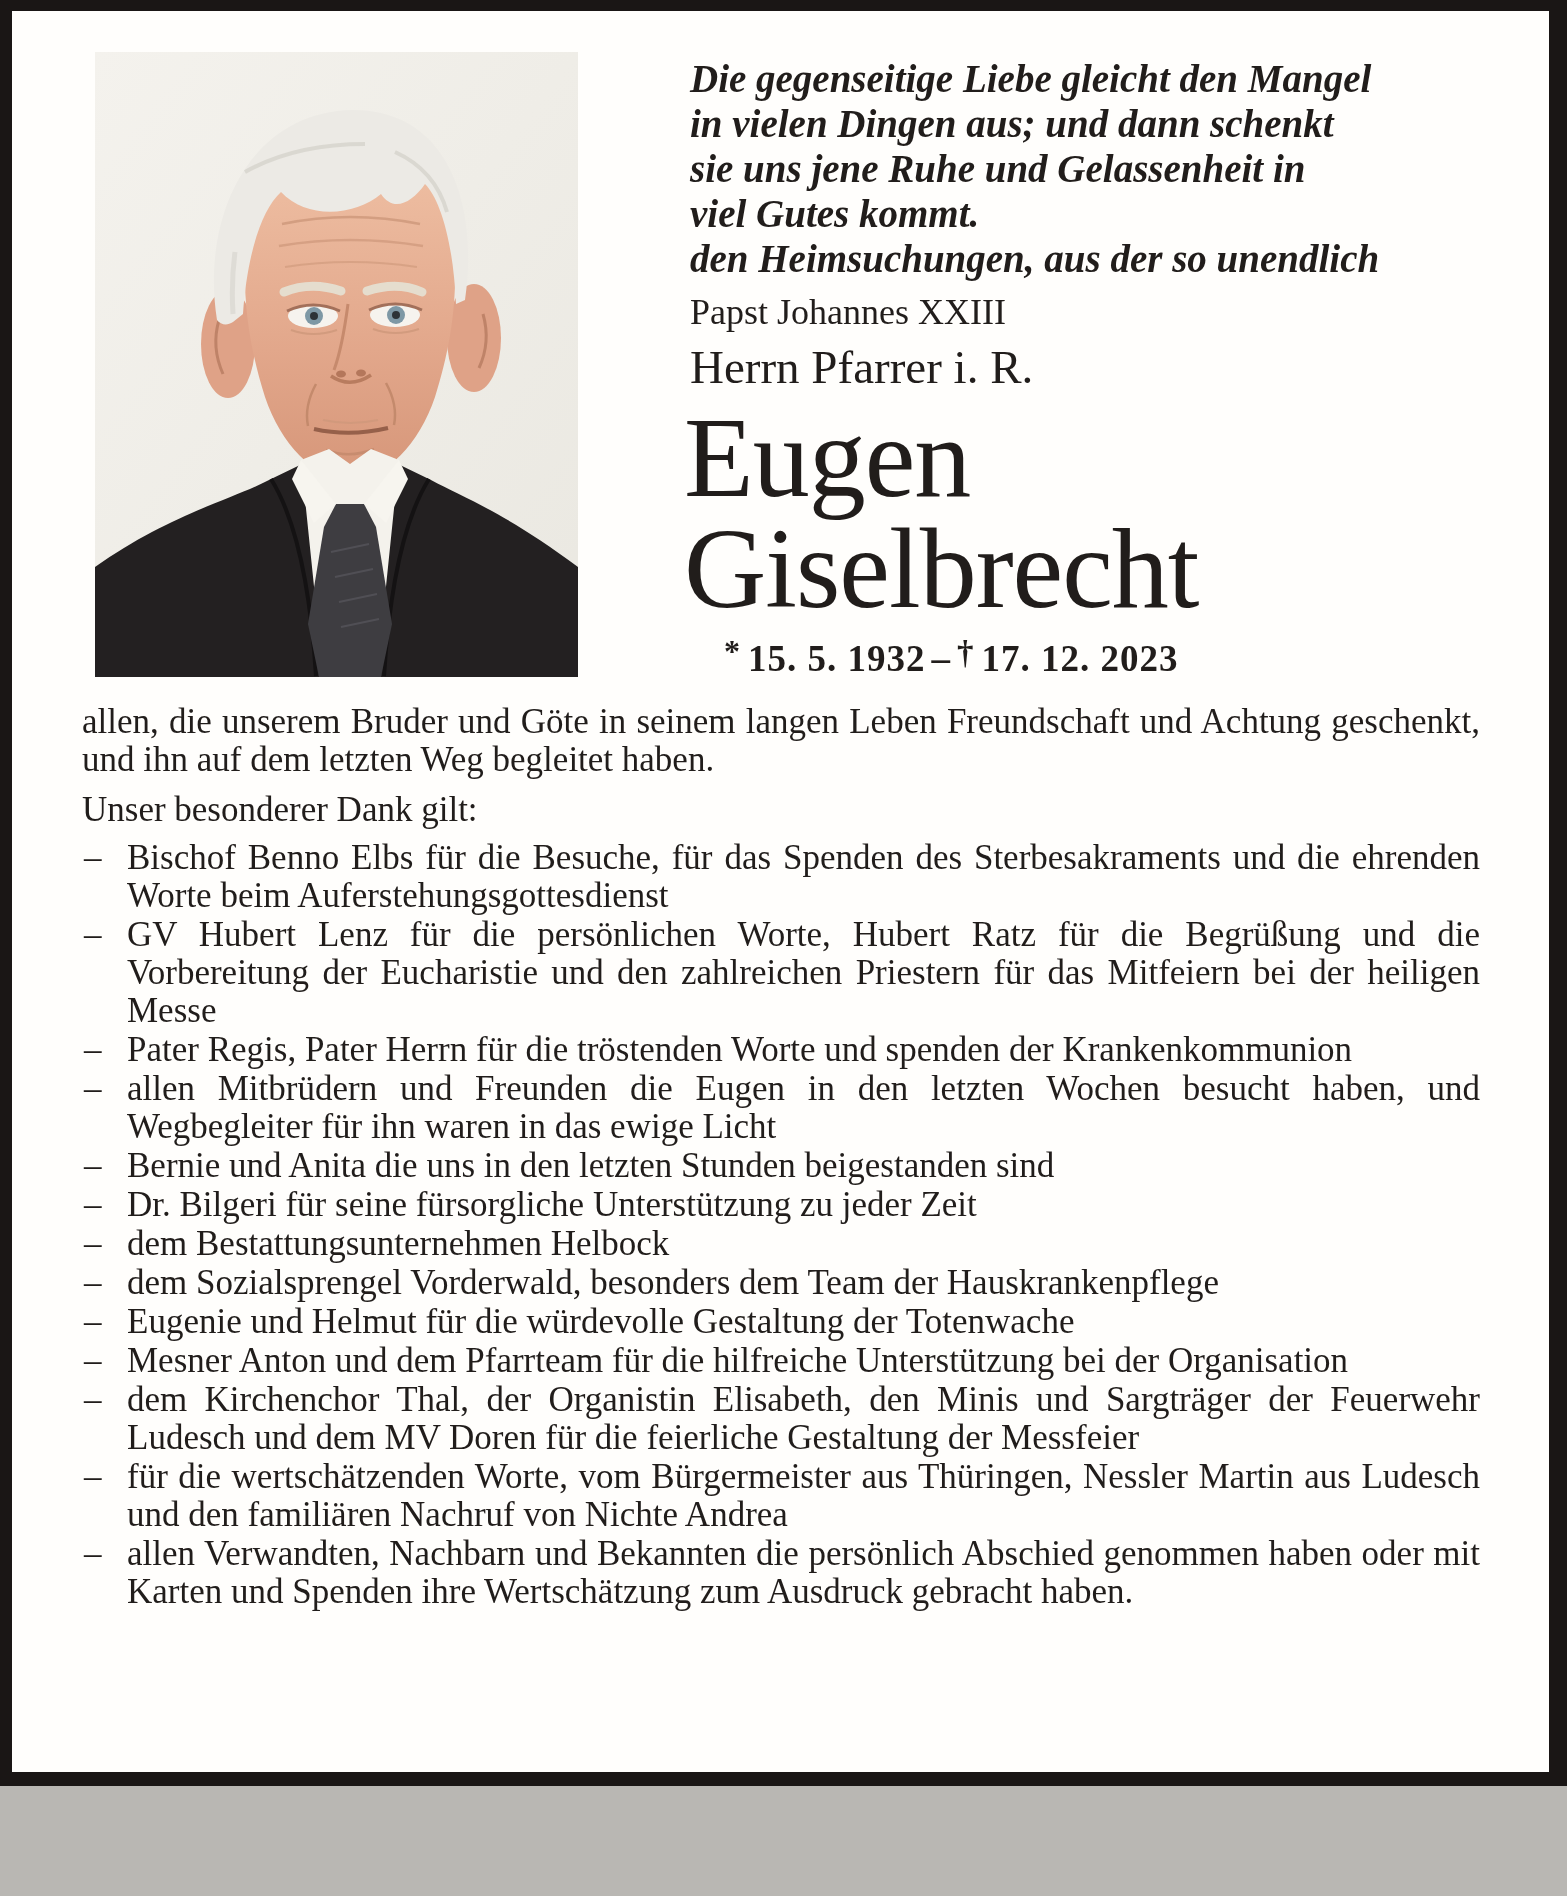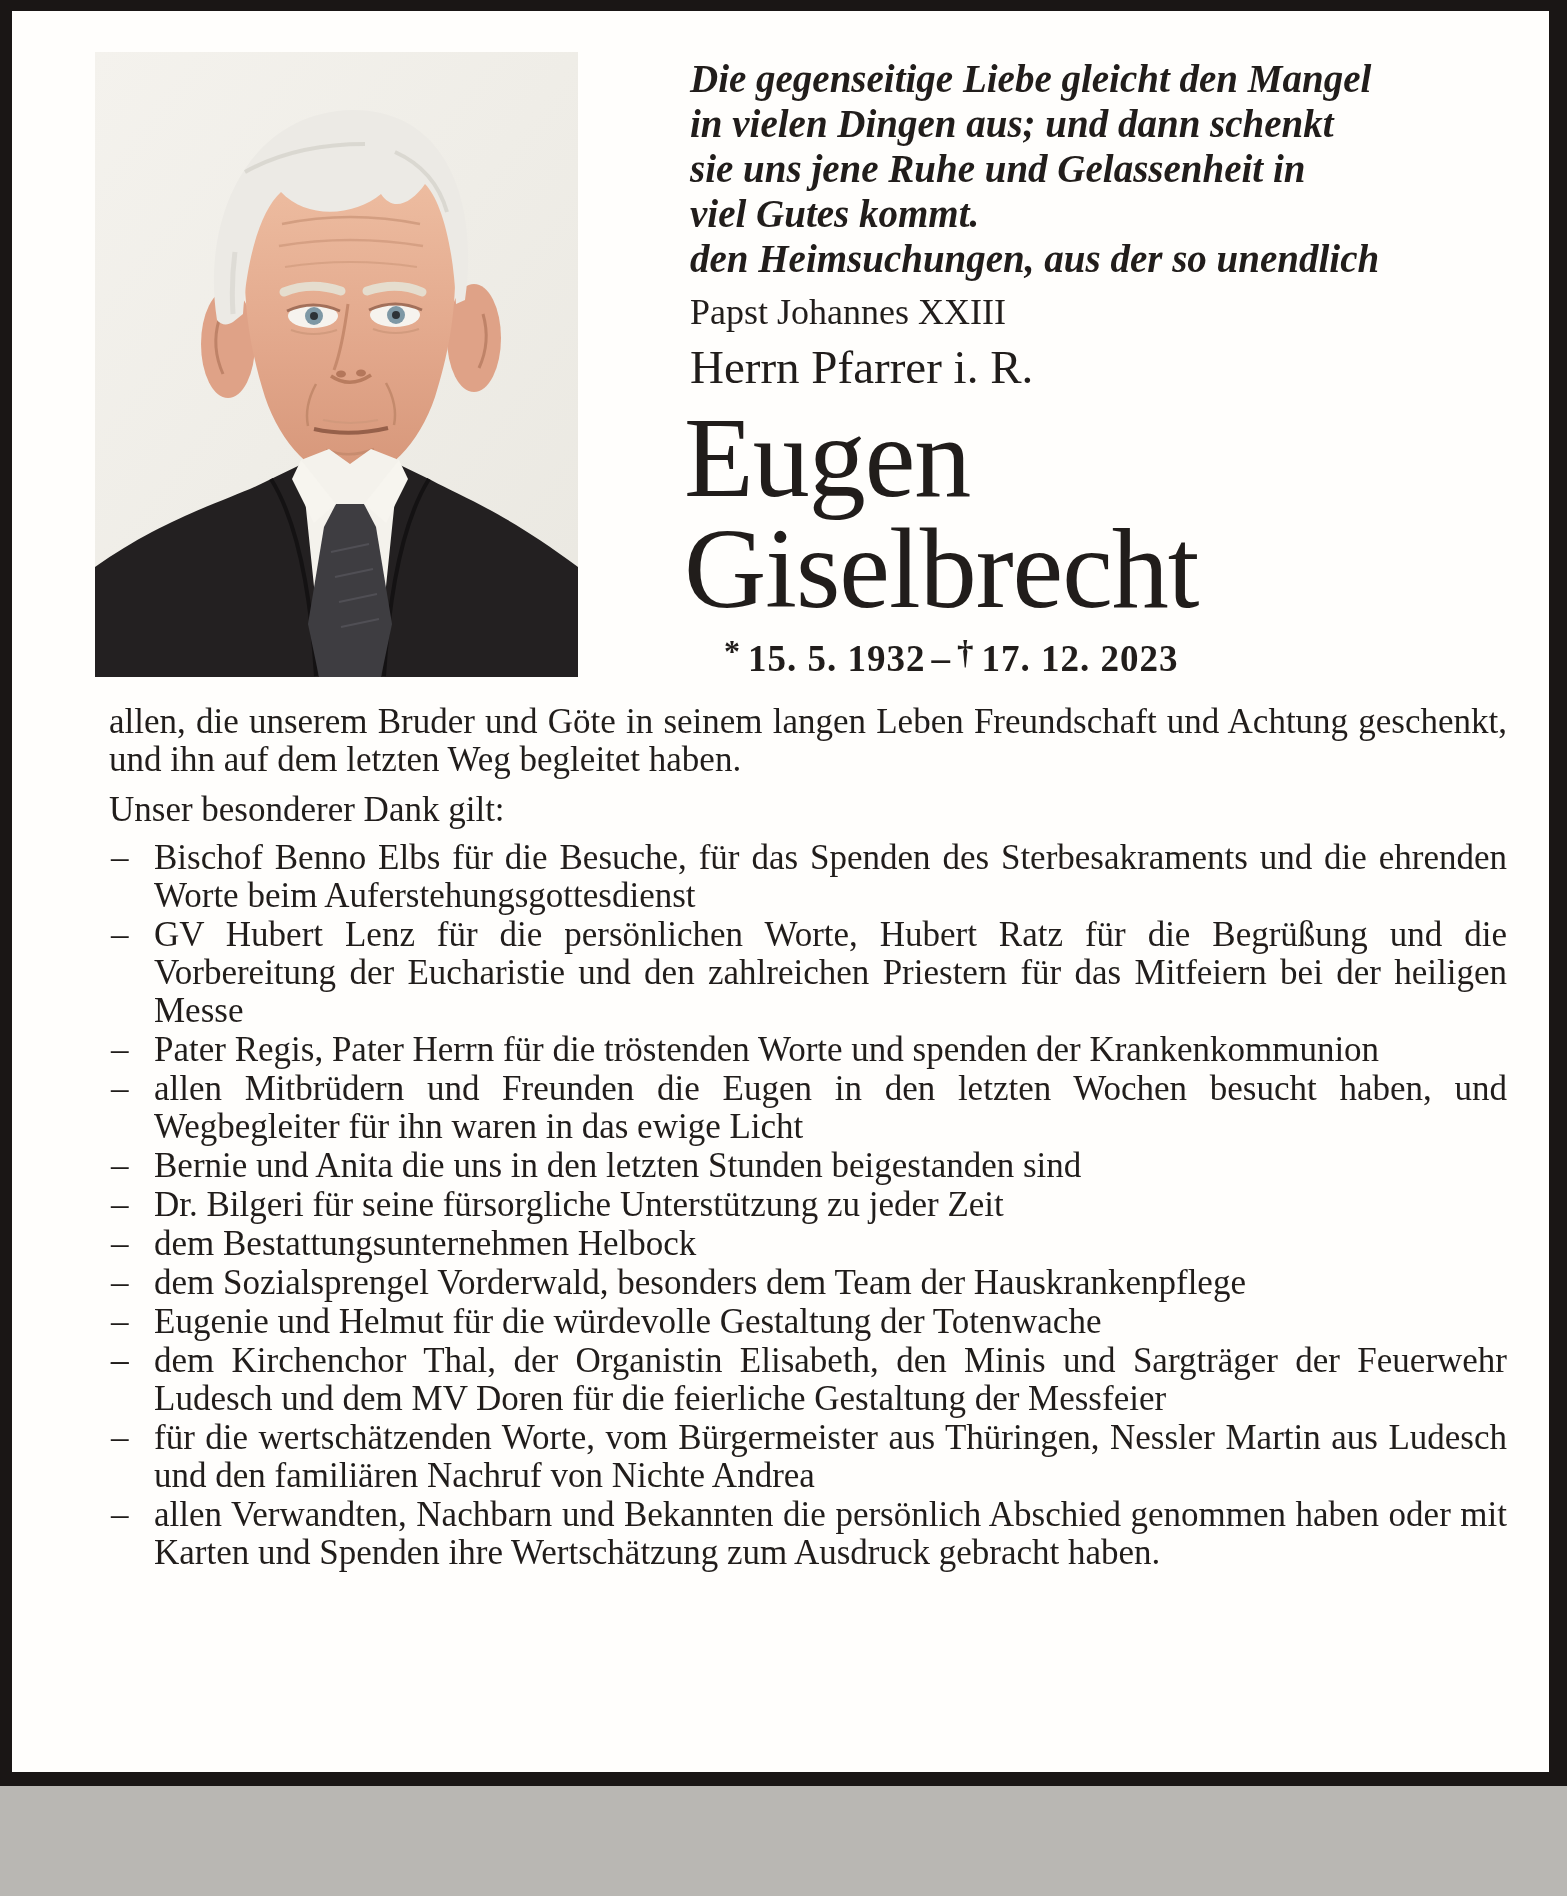--- a/index.html
+++ b/index.html
@@ -15,21 +15,21 @@
   .attribution{position:absolute;left:690px;top:292px;width:692px;
                font-size:36px;line-height:40px;}
   .title-line{position:absolute;left:690px;top:341px;font-size:47px;line-height:52px;}
   .name{position:absolute;left:684px;top:402px;font-size:114px;line-height:111px;
         letter-spacing:-1px;}
   .dates{position:absolute;left:690px;top:637px;font-size:37px;font-weight:bold;
          letter-spacing:1px;margin-left:34px;}
   .dates .star{display:inline-block;font-size:32px;transform:translateY(-9px);margin-right:7px;}
   .dates .dash{margin:0 6px;}
   .dates .dagger{display:inline-block;font-size:33px;transform:translateY(-7px);margin-right:7px;}
-  .body-text{position:absolute;left:109px;top:703px;width:1398px;
+  .body-text{position:absolute;left:82px;top:703px;width:1398px;
              font-size:35px;line-height:38px;}
   .intro{margin:0;text-align:justify;}
   .thanks-heading{margin:12px 0 0 0;}
   .thanks-list{margin-top:10px;}
   .thanks-item{position:relative;padding-left:45px;text-align:justify;margin-bottom:1px;}
   .thanks-item .dash-mark{position:absolute;left:2px;top:0;}
   .footer{position:absolute;left:93px;top:1788px;width:1398px;display:flex;
           justify-content:space-between;font-size:38px;}
   .bold{font-weight:bold;}
   .footer .date-part{margin-left:20px;}
@@ -186,20 +186,21 @@
           <span class="item-text">dem Sozialsprengel Vorderwald, besonders dem Team der Hauskrankenpflege</span>
         </div>
 
         <div class="thanks-item">
           <span class="dash-mark">–</span>
           <span class="item-text">Eugenie und Helmut für die würdevolle Gestaltung der Totenwache</span>
         </div>
 
         <div class="thanks-item">
           <span class="dash-mark">–</span>
+          <span class="item-text">Mesner Anton und dem Pfarrteam für die hilfreiche Unterstützung bei der Organisation</span>
         </div>
 
         <div class="thanks-item">
           <span class="dash-mark">–</span>
           <span class="item-text">dem Kirchenchor Thal, der Organistin Elisabeth, den Minis und Sargträger der Feuerwehr Ludesch und dem MV Doren für die feierliche Gestaltung der Messfeier</span>
         </div>
 
         <div class="thanks-item">
           <span class="dash-mark">–</span>
           <span class="item-text">für die wertschätzenden Worte, vom Bürgermeister aus Thüringen, Nessler Martin aus Ludesch und den familiären Nachruf von Nichte Andrea</span>

